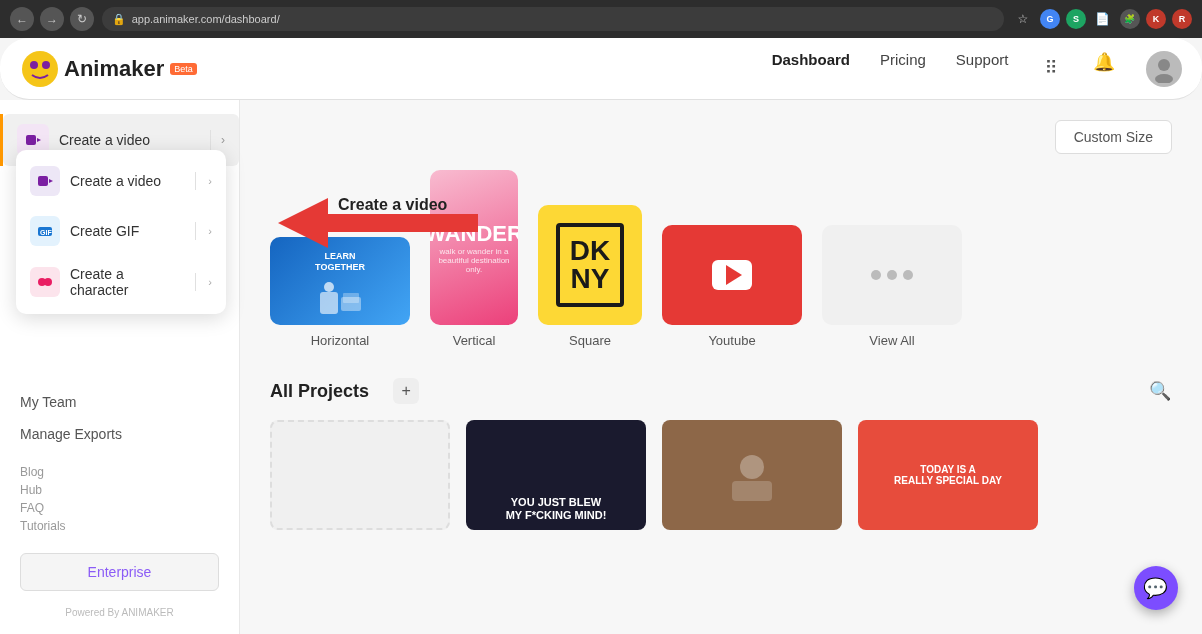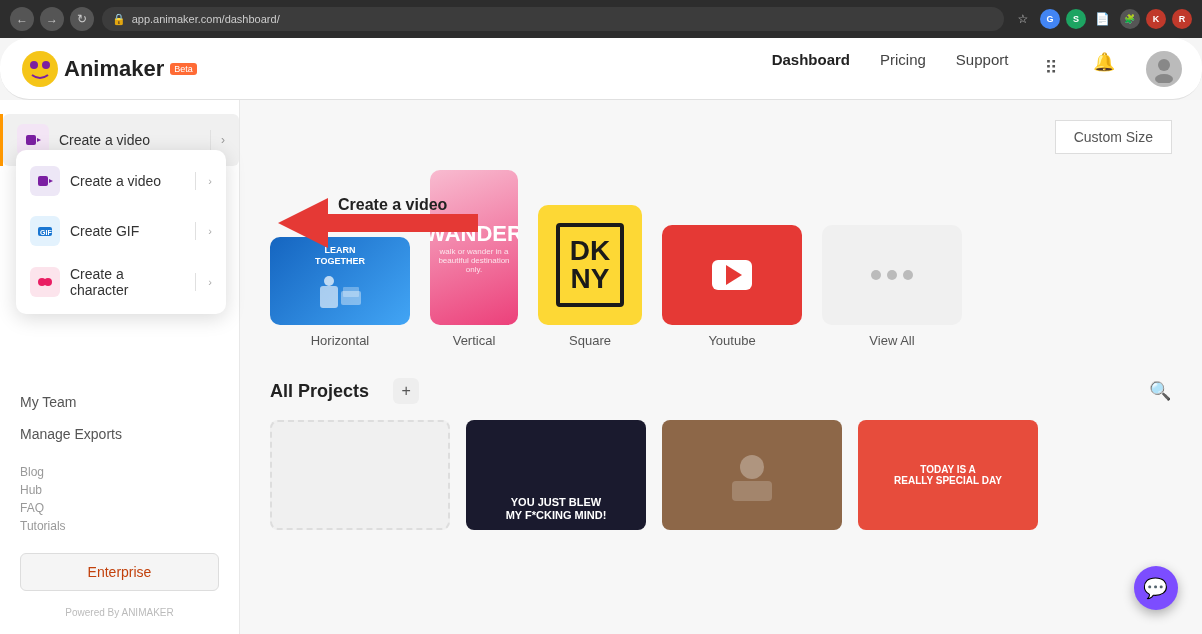--- a/index.html
+++ b/index.html
@@ -86,21 +86,21 @@
     .sidebar-footer-link { color: #999; font-size: 12px; text-decoration: none; cursor: pointer; }
     .sidebar-spacer { flex: 1; }
     .sidebar-enterprise-btn {
       margin: 10px 20px;
       padding: 10px;
       background: #f5f5f5;
       border: 1px solid #ddd;
       border-radius: 6px;
       text-align: center;
       font-size: 14px;
-      color: #c2410c;
+      color: #8b5cf6;
       cursor: pointer;
     }
     .sidebar-powered { text-align: center; font-size: 10px; color: #bbb; padding: 6px; }
 
     
     .dropdown-overlay {
       position: absolute;
       left: 16px;
       top: 50px;
       background: white;
@@ -126,21 +126,21 @@
     .d-icon-char { background: #fce4ec; }
 
     
     .main-content { flex: 1; padding: 20px 30px; overflow-y: auto; background: #f7f7f7; }
 
     
     .custom-size-btn {
       float: right;
       background: white;
       border: 1px solid #ddd;
-      border-radius: 0;
+      border-radius: 6px;
       padding: 8px 18px;
       font-size: 14px;
       color: #555;
       cursor: pointer;
       margin-bottom: 20px;
     }
 
     
     .templates-section { margin-top: 50px; }
     .templates-row {
@@ -230,21 +230,21 @@
       pointer-events: none;
     }
 
     .horiz-scene {
       width: 100%;
       height: 100%;
       background: linear-gradient(135deg, #1565c0 0%, #42a5f5 100%);
       display: flex;
       flex-direction: column;
       align-items: center;
-      justify-content: flex-start;
+      justify-content: flex-end;
       gap: 4px;
       padding: 8px;
     }
     .horiz-scene-text {
       font-size: 9px;
       font-weight: bold;
       color: white;
       text-align: center;
       line-height: 1.2;
     }

